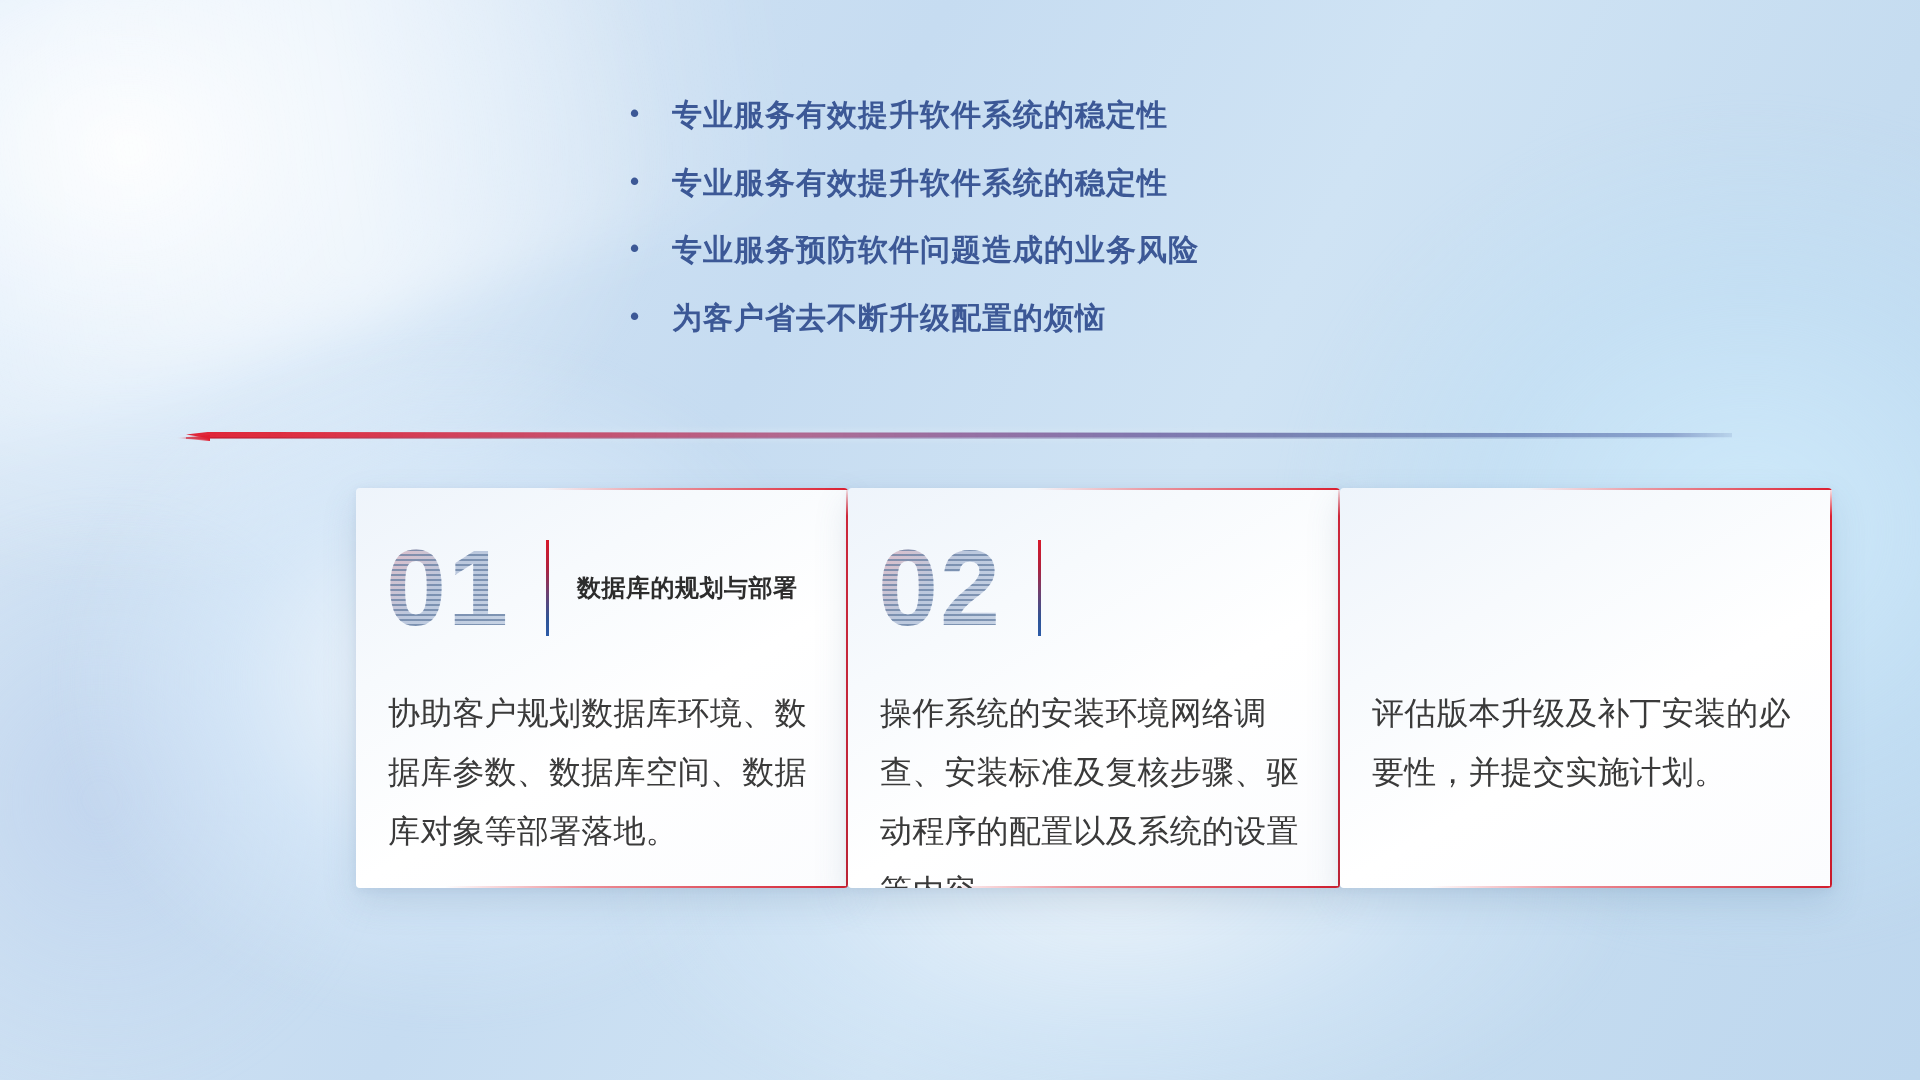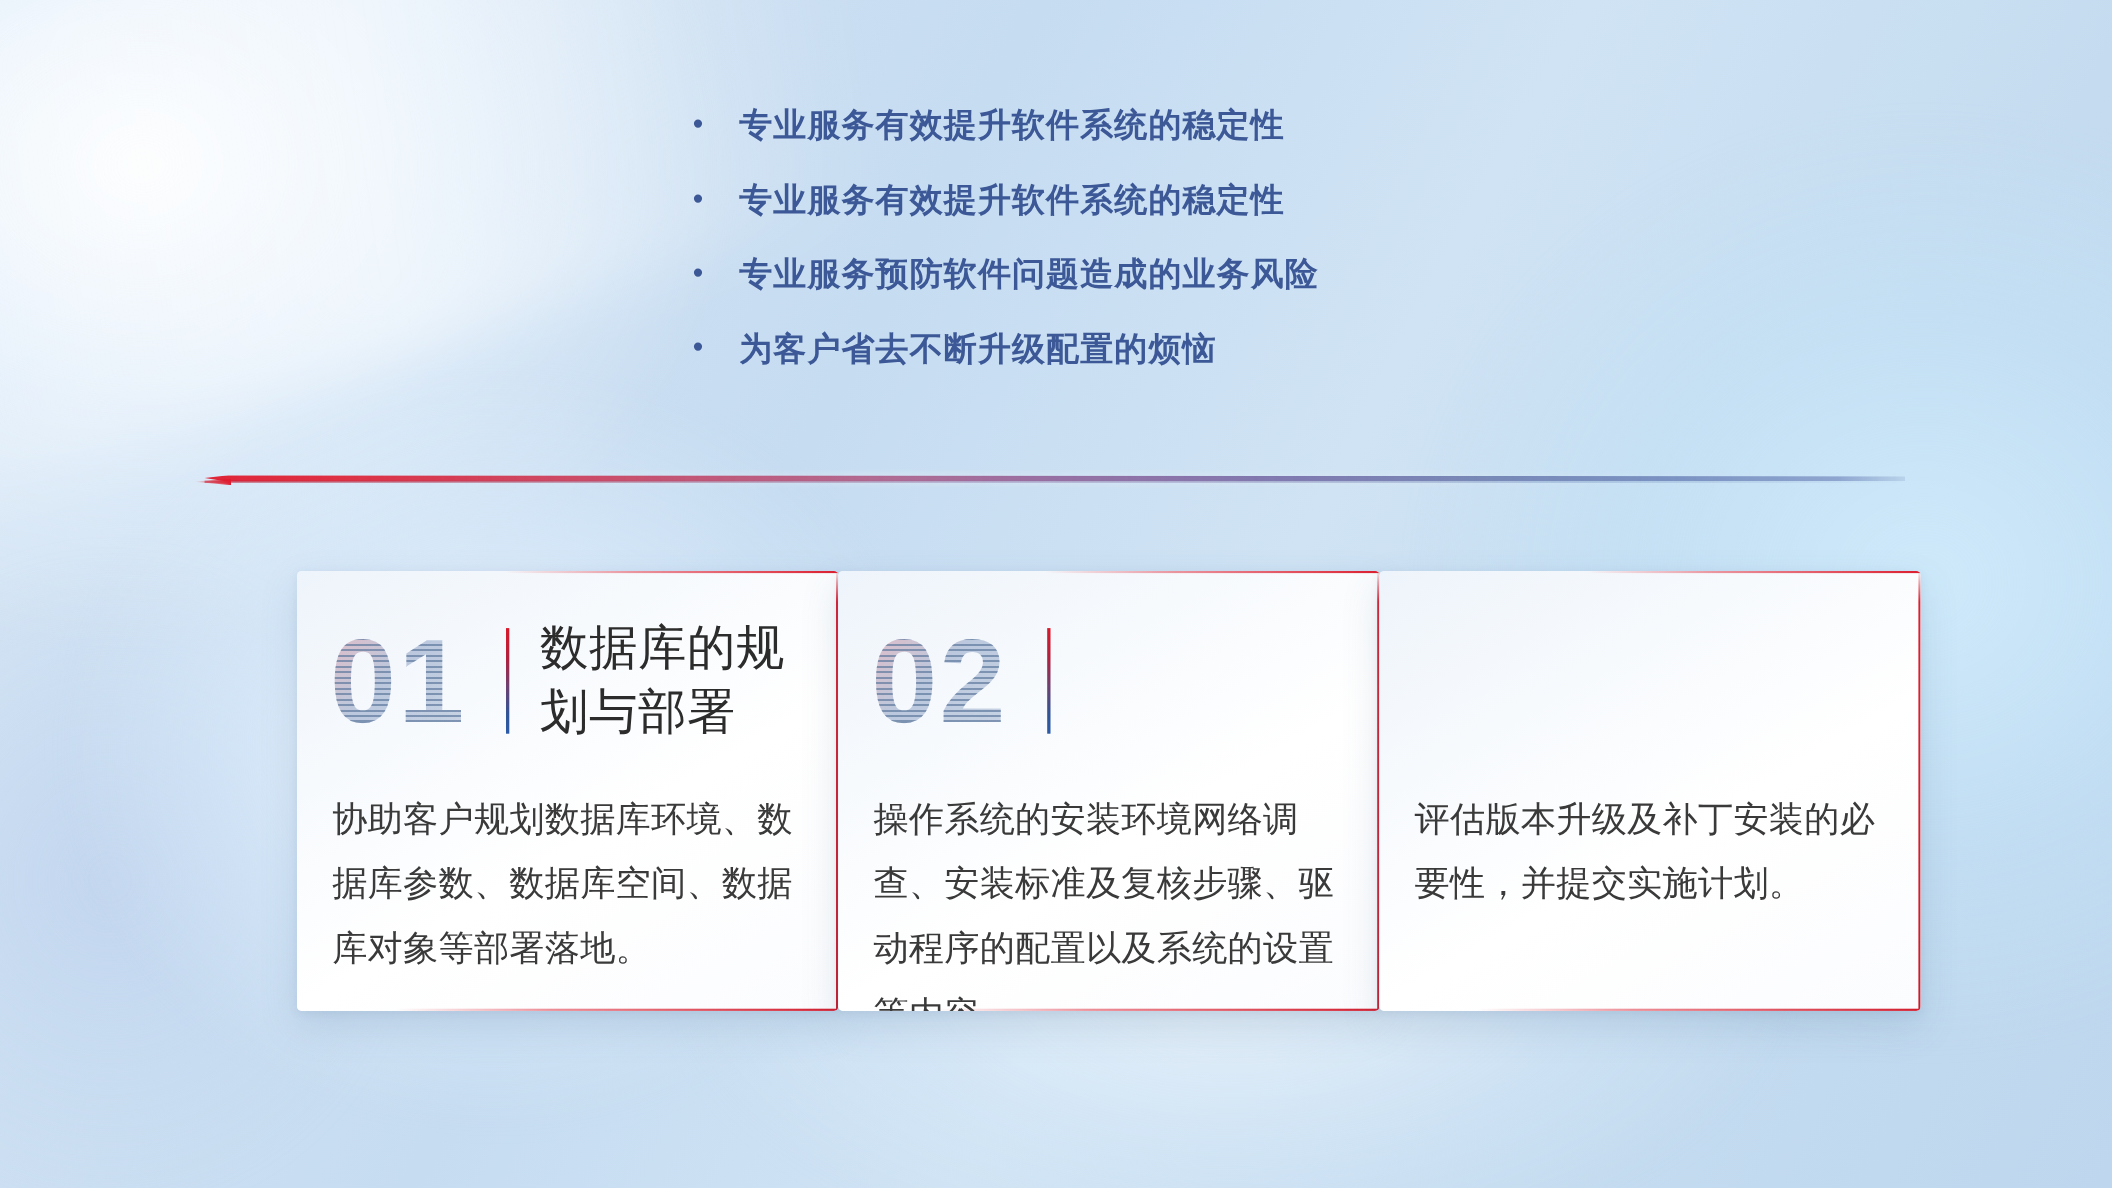--- a/index.html
+++ b/index.html
@@ -119,24 +119,24 @@
     left: 0; top: 6px;
     width: 100%; height: 10px;
     background: linear-gradient(90deg, rgba(255,255,255,0) 0%, rgba(255,255,255,0.22) 40%, rgba(255,255,255,0) 100%);
     filter: blur(3px);
   }
 
   
   #cards {
     position: absolute;
     left: 184px;
-    top: 519px;
+    top: 488px;
     width: 1648px;
     display: flex;
-    justify-content: center;
+    justify-content: flex-end;
   }
   .card {
     position: relative;
     width: 492px;
     height: 400px;
     box-sizing: border-box;
     border-radius: 4px;
     background: linear-gradient(150deg, #eef4fb 0%, #f7fafd 30%, #ffffff 58%, #fbfcfe 100%);
     box-shadow: 0 14px 34px rgba(80,110,150,0.17), 0 2px 8px rgba(90,120,160,0.10);
     overflow: hidden;
@@ -188,23 +188,23 @@
   }
   .card-vline {
     flex: 0 0 3px;
     width: 3px;
     height: 96px;
     margin: 0 28px 0 6px;
     background: linear-gradient(180deg, #d8192b 0%, #b2203c 28%, #6d4070 55%, #2f5496 82%, #2c5ba8 100%);
   }
   .card-title {
     flex: 1 1 auto;
-    font-size: 44px;
+    font-size: 24px;
     line-height: 1.32;
-    font-weight: 400;
+    font-weight: 700;
     color: #2c2c2c;
     letter-spacing: 0.5px;
   }
   .card-body {
     position: absolute;
     left: 32px; right: 34px;
     top: 196px;
     font-size: 32px;
     line-height: 1.85;
     color: #3a3a3a;

